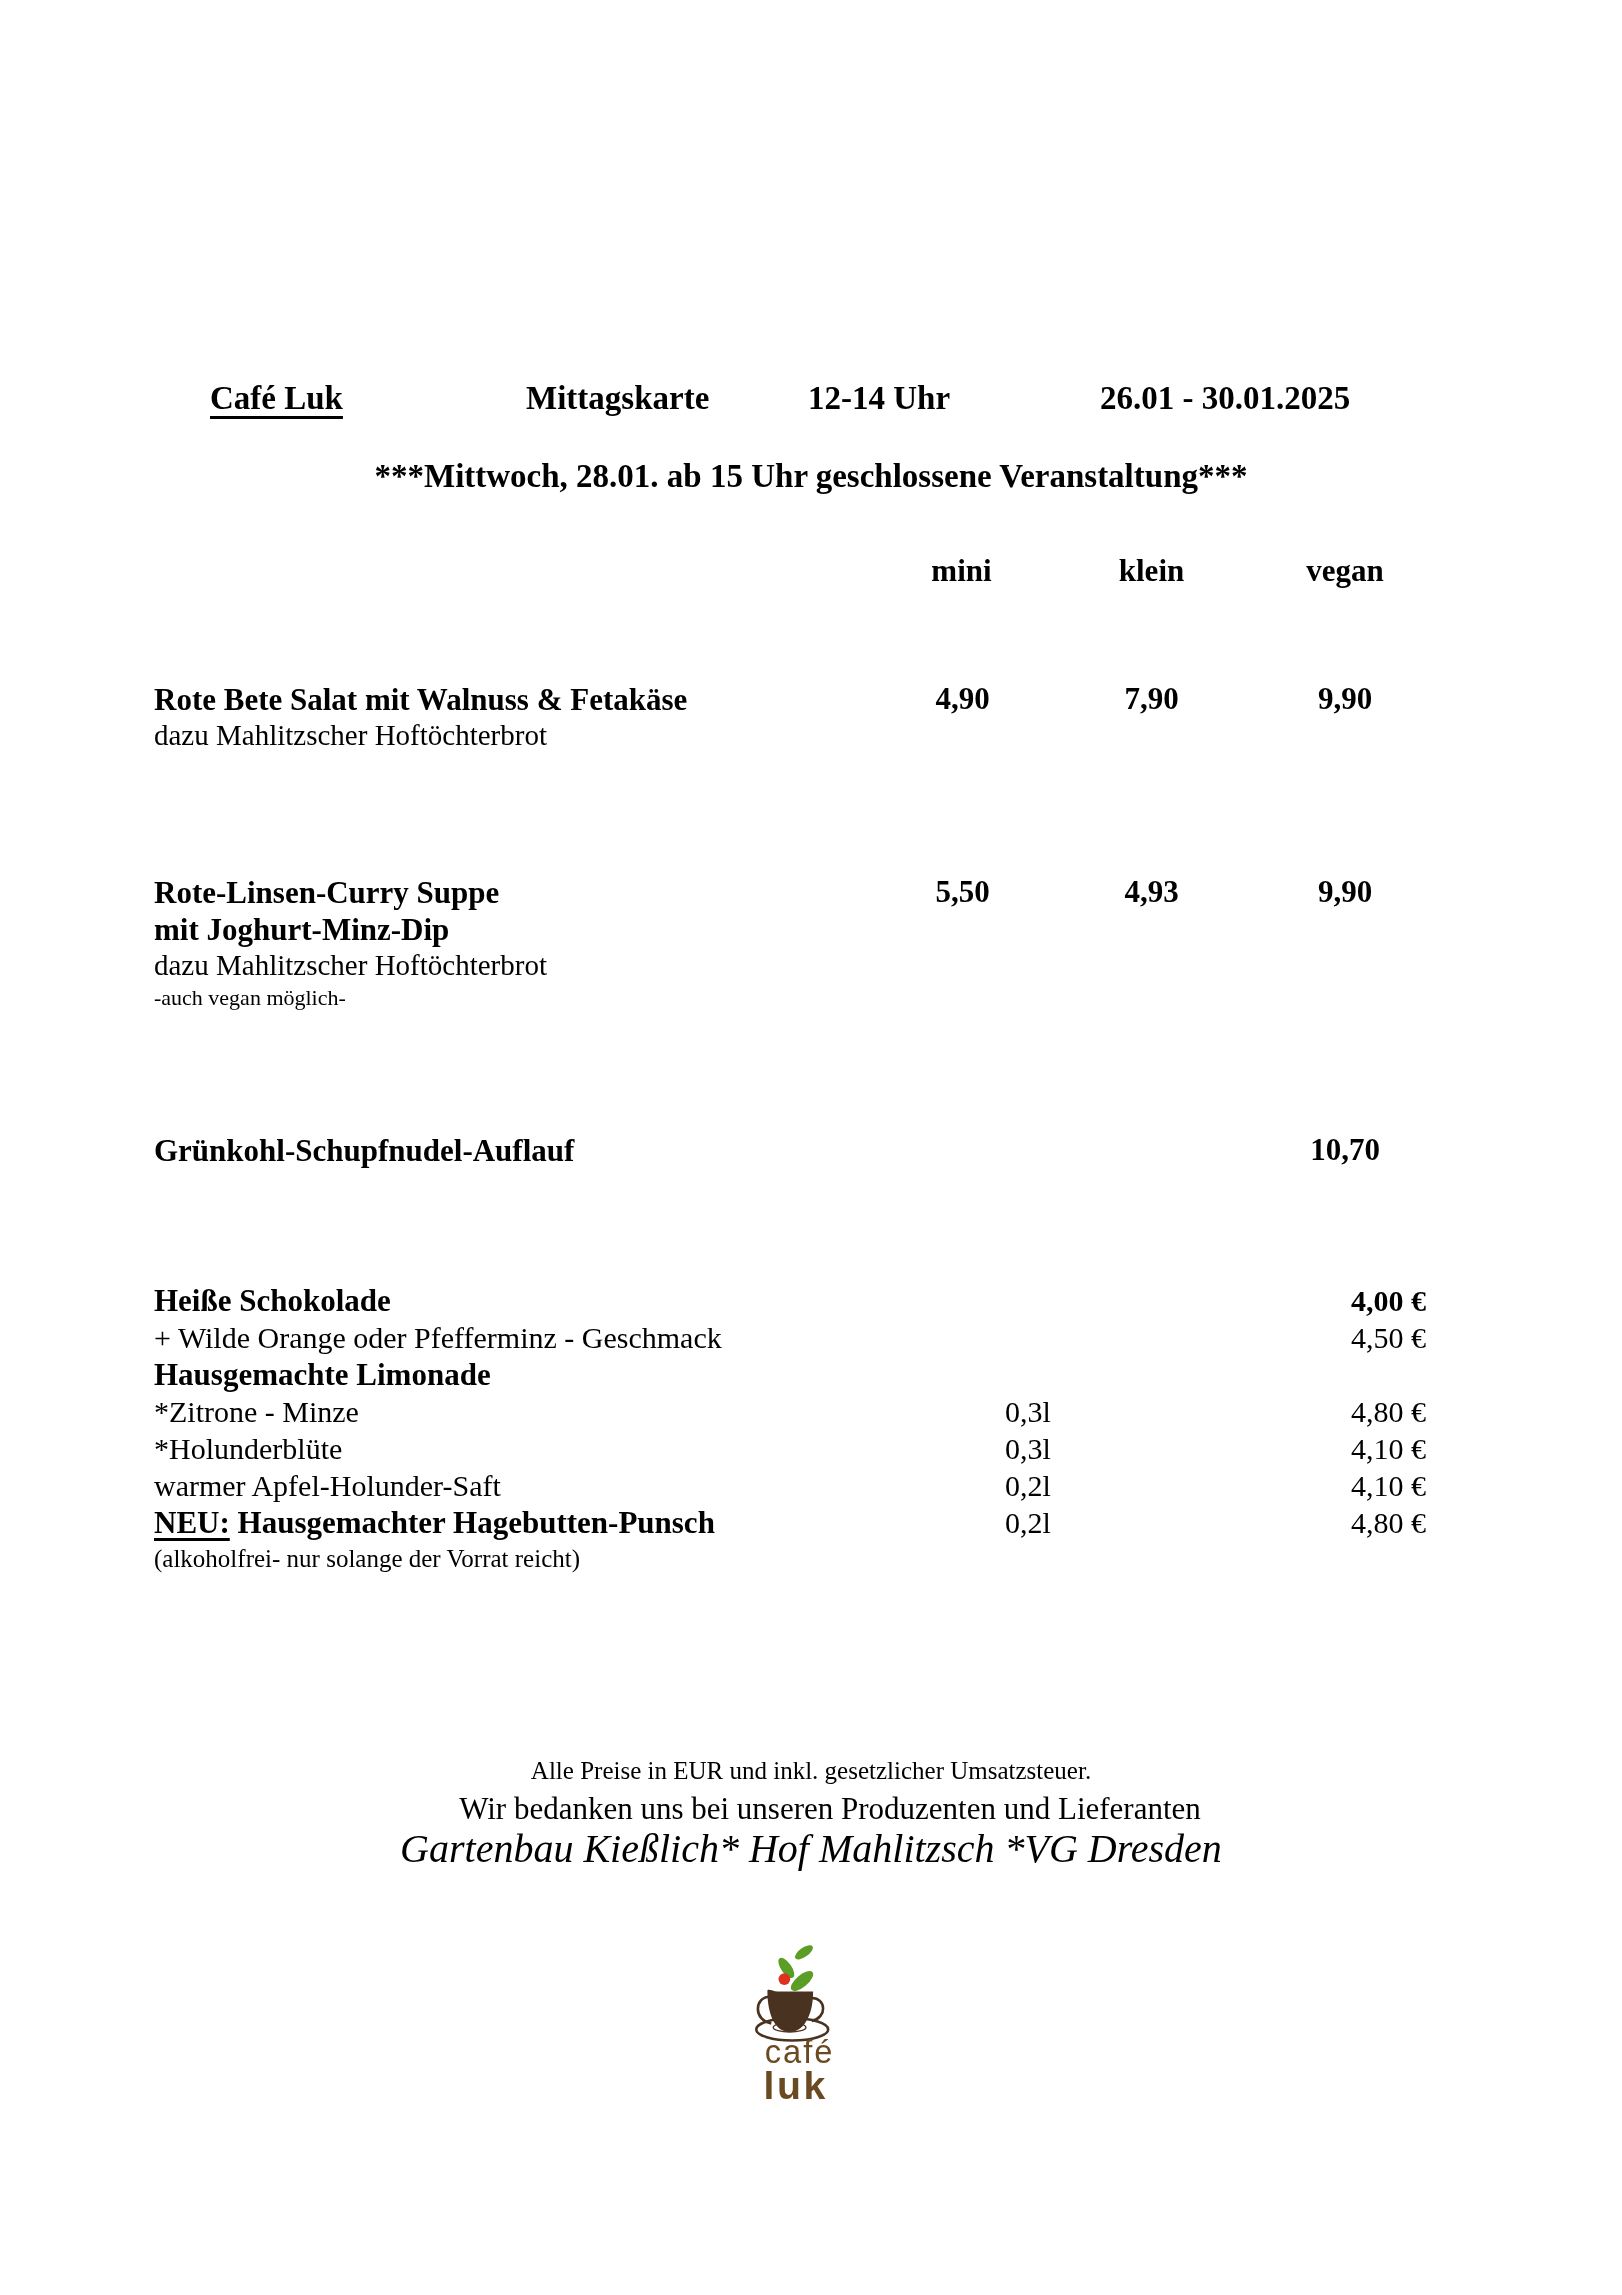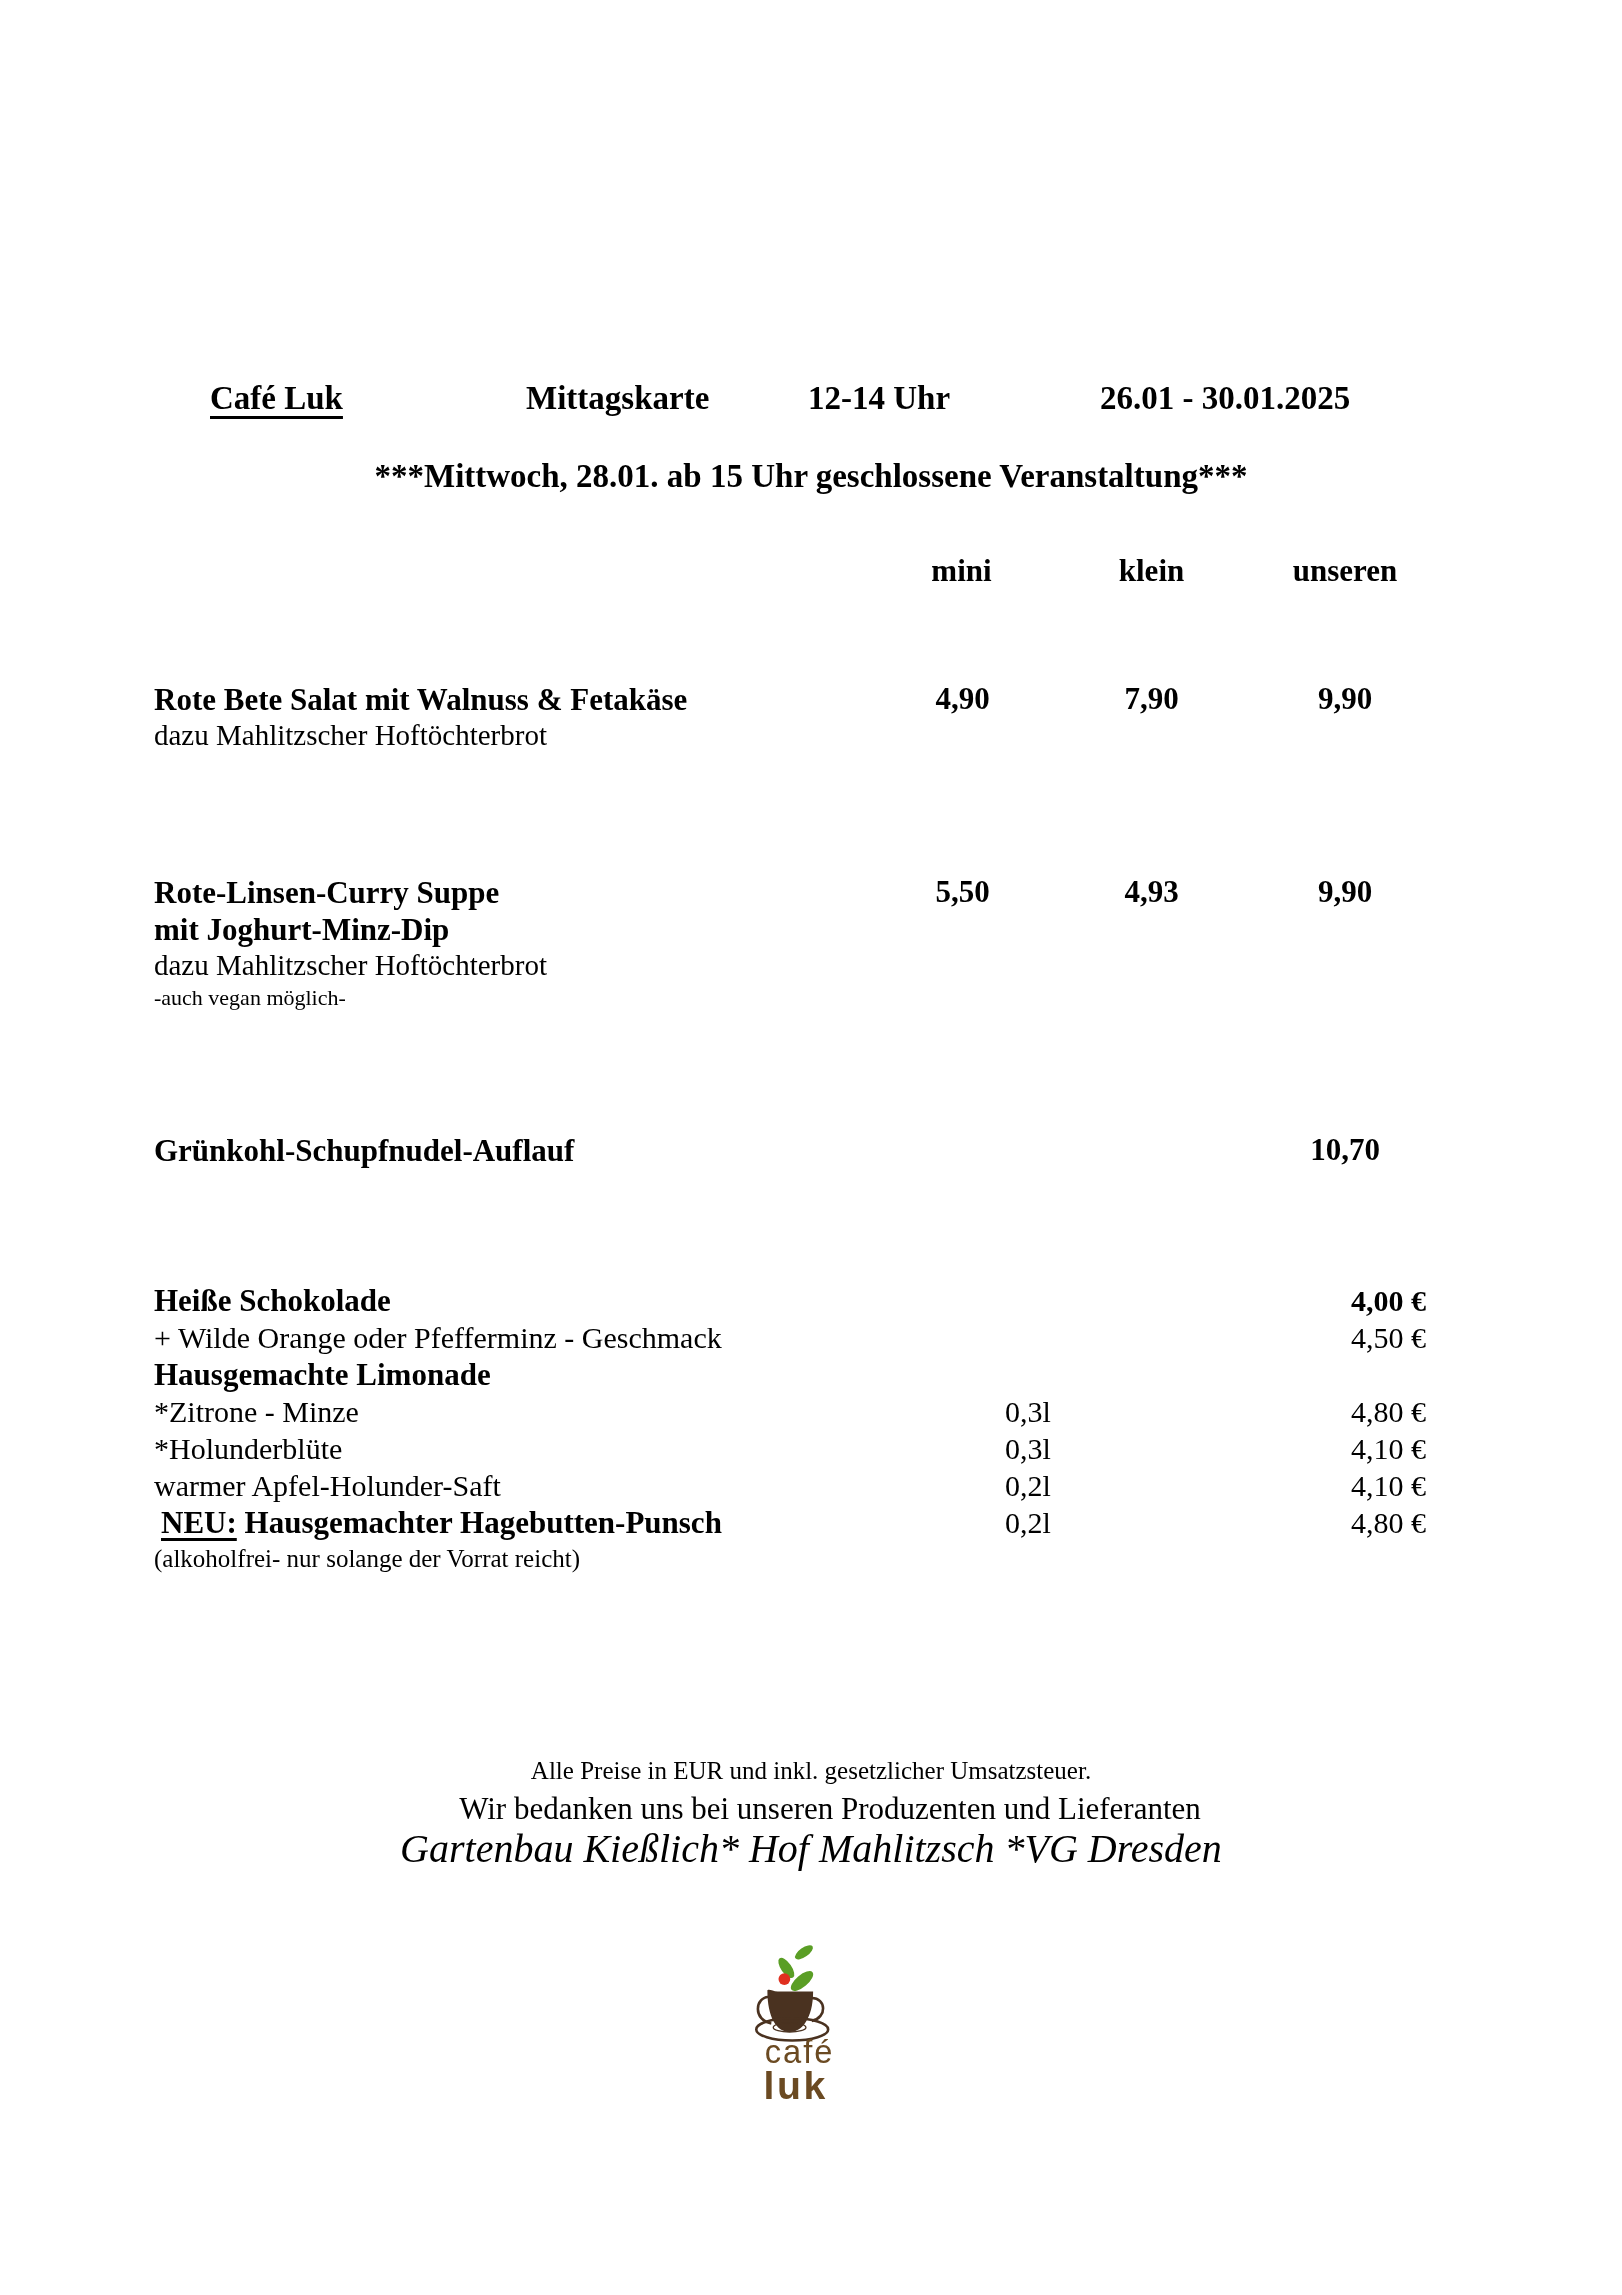--- a/index.html
+++ b/index.html
@@ -121,21 +121,20 @@
     top: 0;
     font-size: 30px;
     line-height: 36px;
     white-space: nowrap;
   }
   .drink-name.bold { font-weight: bold; font-size: 31px; }
   .drink-name .neu {
     font-weight: bold;
     text-decoration: underline;
     text-underline-offset: 5.2px;
-    margin-left: 7px;
   }
   .drink-vol {
     position: absolute;
     left: 851px;
     top: 0;
     width: 105px;
     text-align: left;
     font-size: 30px;
     line-height: 36px;
   }
@@ -190,21 +189,21 @@
     <span class="hdr-cell hdr-type">Mittagskarte</span>
     <span class="hdr-cell hdr-time">12-14 Uhr</span>
     <span class="hdr-cell hdr-date">26.01 -  30.01.2025</span>
   </div>
 
   <div class="closing-note">***Mittwoch, 28.01. ab 15 Uhr geschlossene Veranstaltung***</div>
 
   <div class="col-heads">
     <span class="col-head col-mini">mini</span>
     <span class="col-head col-klein">klein</span>
-    <span class="col-head col-normal">unseren</span>
+    <span class="col-head col-normal">vegan</span>
   </div>
 
   <div class="dish" id="dish-salat">
     <div class="name">Rote Bete Salat mit Walnuss &amp; Fetakäse</div>
     <div class="sub">dazu Mahlitzscher Hoftöchterbrot</div>
     <span class="price p-mini">4,90</span>
     <span class="price p-klein">7,90</span>
     <span class="price p-normal">9,90</span>
   </div>
 

